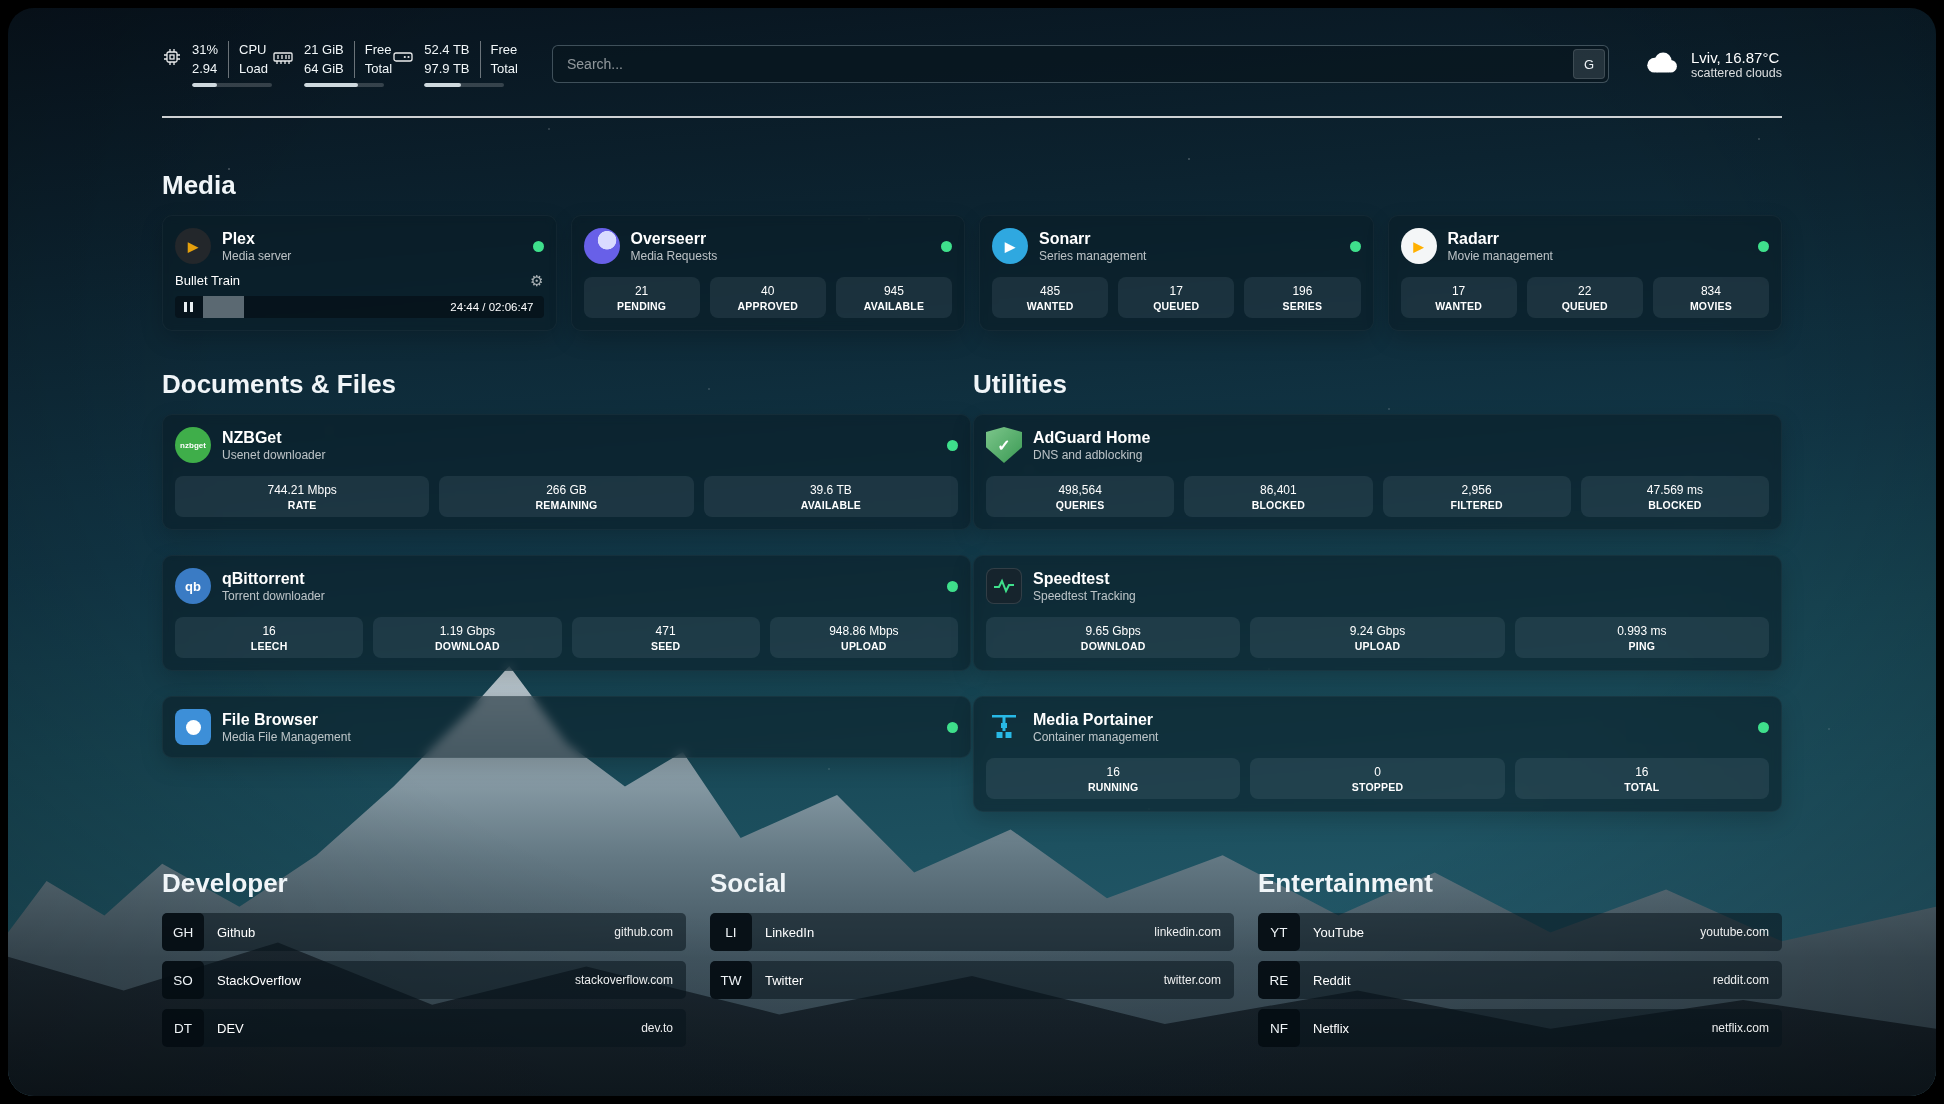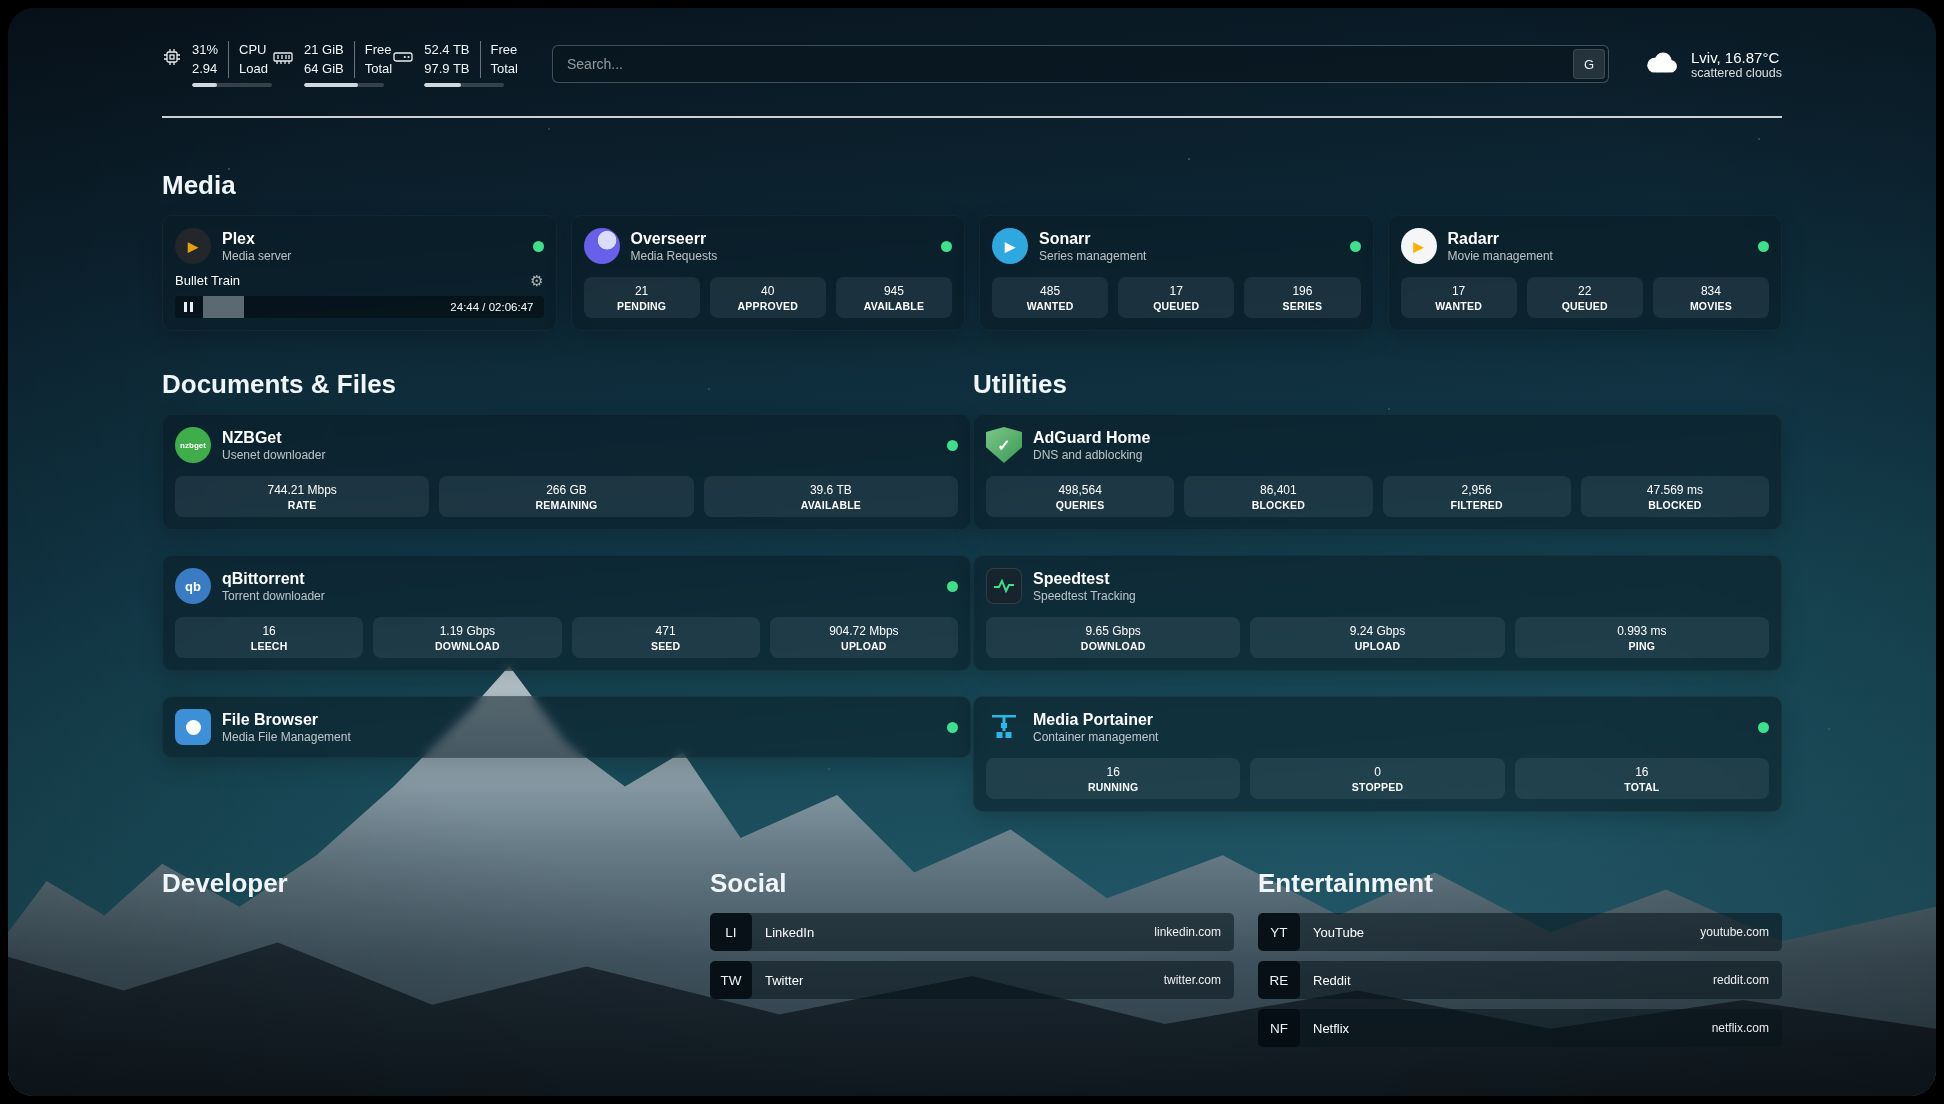--- a/index.html
+++ b/index.html
@@ -373,21 +373,21 @@
             </div>
             <div class="stat">
               <div class="stat-value">1.19 Gbps</div>
               <div class="stat-label">DOWNLOAD</div>
             </div>
             <div class="stat">
               <div class="stat-value">471</div>
               <div class="stat-label">SEED</div>
             </div>
             <div class="stat">
-              <div class="stat-value">904.72 Mbps</div>
+              <div class="stat-value">948.86 Mbps</div>
               <div class="stat-label">UPLOAD</div>
             </div>
           </div>
         </div>
 
         <div class="card">
           <div class="card-head">
             <div class="app-icon square ic-filebrowser"></div>
             <div class="app-titles">
               <span class="app-name">File Browser</span>
@@ -488,20 +488,37 @@
               <div class="stat-label">TOTAL</div>
             </div>
           </div>
         </div>
       </div>
     </div>
 
     <div class="bookmarks">
       <div>
         <div class="section-title">Developer</div>
+        <div class="bm-list">
+          <div class="bm-item">
+            <span class="bm-badge">GH</span>
+            <span class="bm-name">Github</span>
+            <span class="bm-url">github.com</span>
+          </div>
+          <div class="bm-item">
+            <span class="bm-badge">SO</span>
+            <span class="bm-name">StackOverflow</span>
+            <span class="bm-url">stackoverflow.com</span>
+          </div>
+          <div class="bm-item">
+            <span class="bm-badge">DT</span>
+            <span class="bm-name">DEV</span>
+            <span class="bm-url">dev.to</span>
+          </div>
+        </div>
       </div>
 
       <div>
         <div class="section-title">Social</div>
         <div class="bm-list">
           <div class="bm-item">
             <span class="bm-badge">LI</span>
             <span class="bm-name">LinkedIn</span>
             <span class="bm-url">linkedin.com</span>
           </div>

